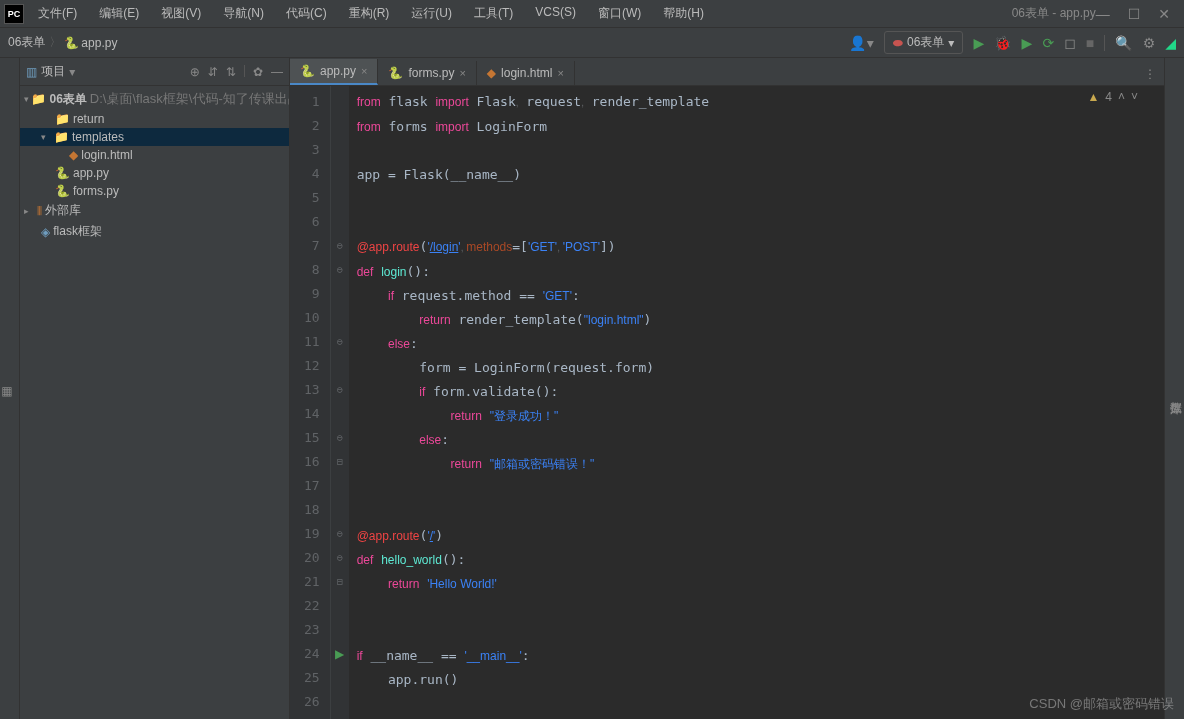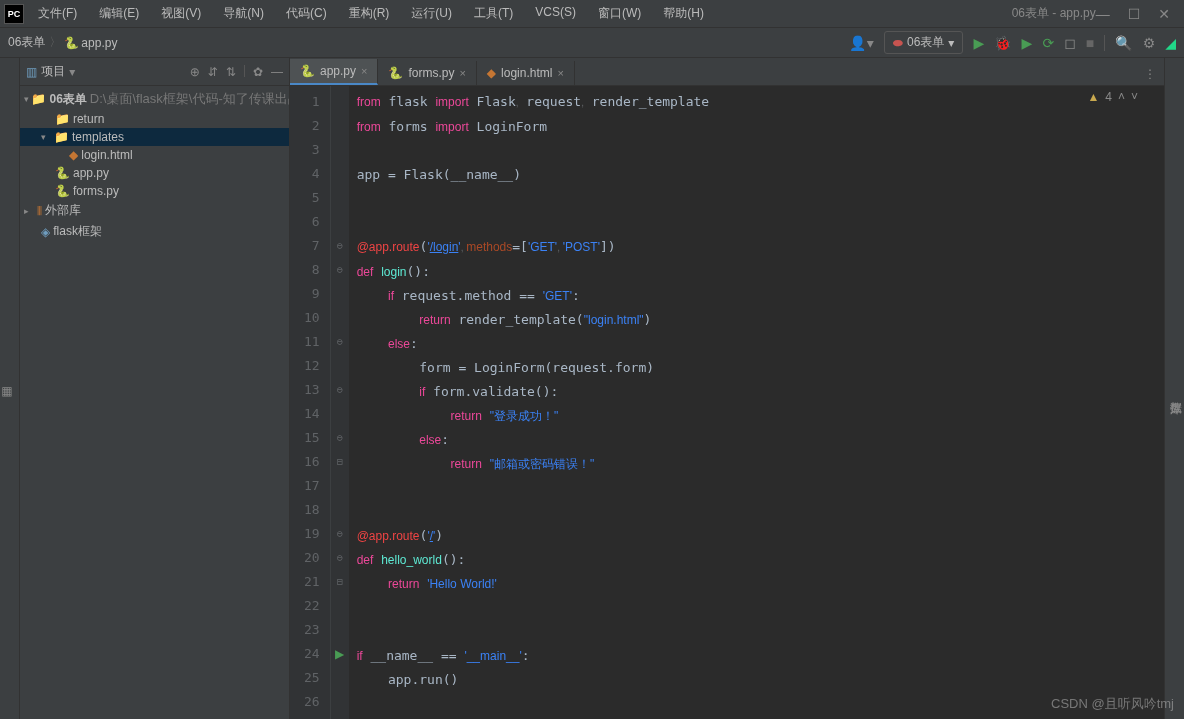--- a/index.html
+++ b/index.html
@@ -233,13 +233,13 @@
 </div>
     </div>
   </div>
 
   <div class="gutter-right">
     <div style="padding:6px 2px"><span>数据库</span></div>
 
   </div>
 </div>
 
-<div class="watermark">CSDN @且听风吟tmj</div>
+<div class="watermark">CSDN @邮箱或密码错误</div>
 
 </body></html>

